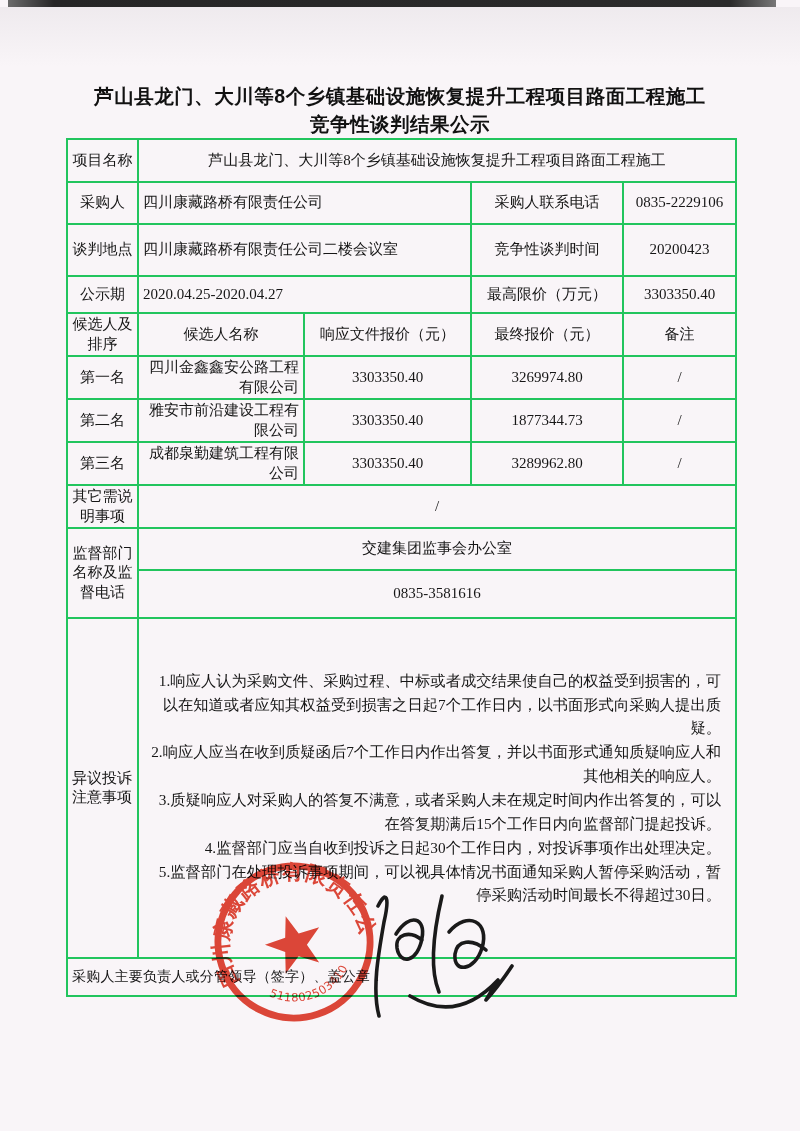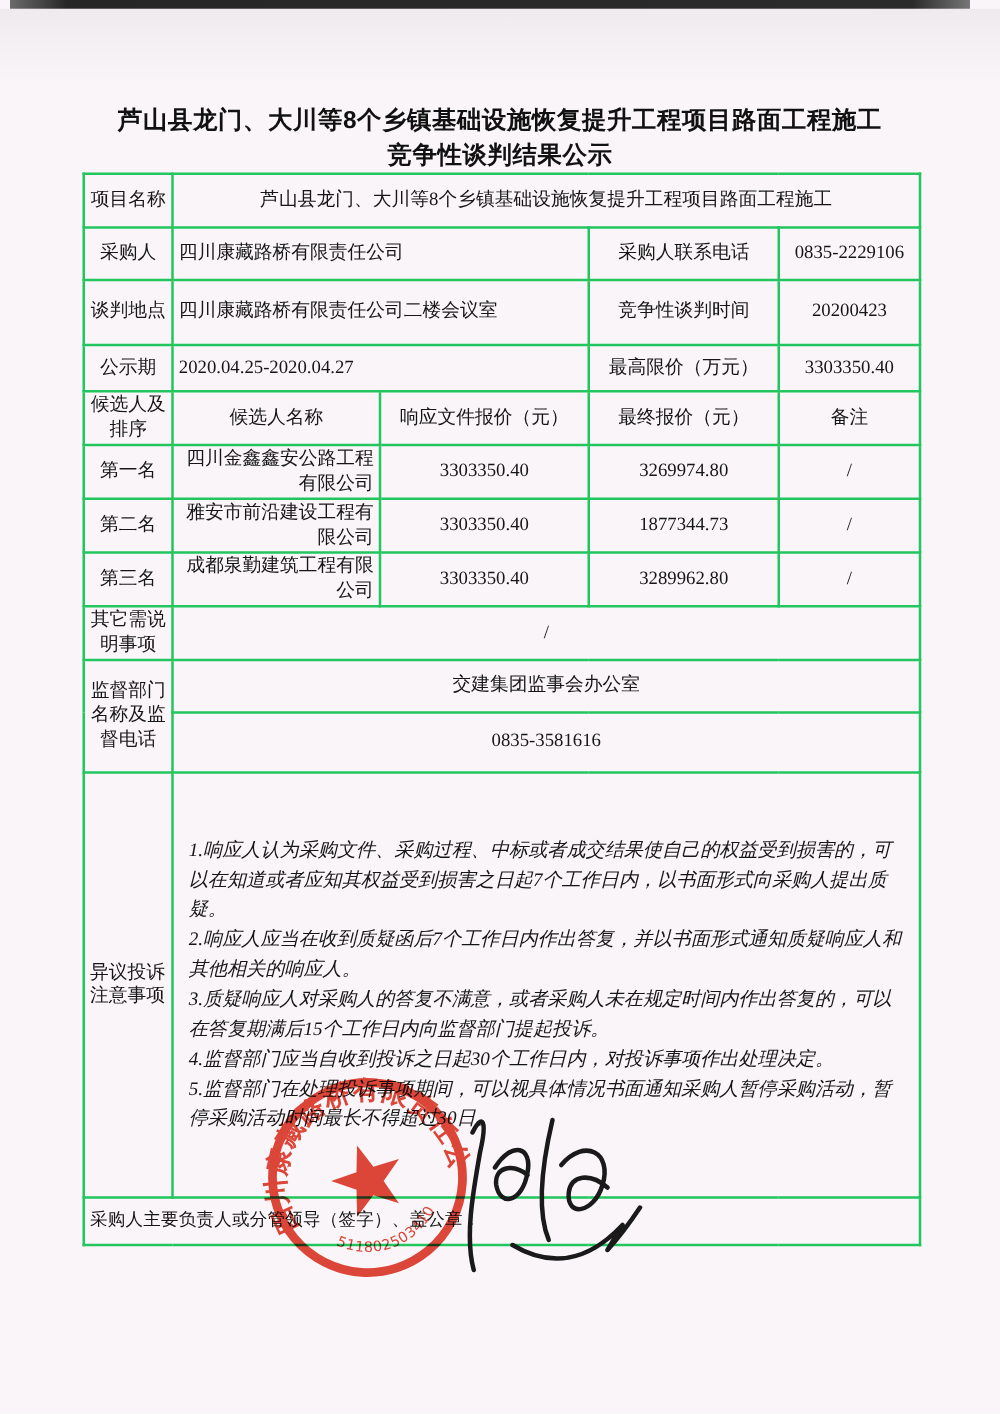--- a/index.html
+++ b/index.html
@@ -33,21 +33,21 @@
     border:2px solid #22c55e;
     padding:1px 4px;vertical-align:middle;
     overflow:hidden;line-height:1.3;
   }
   td.lbl{text-align:center;padding:1px 3px;}
   td.cen{text-align:center;}
   td.left{text-align:left;padding-left:8px;}
   td.name{text-align:right;padding-left:6px;line-height:1.3;font-family:Liberation Serif, serif;}
   td.obj-label{text-align:left;}
   .obj-text{
-    padding:0 10px 0 8px;font-size:15.3px;line-height:1.56;text-align:left;font-style:italic;
+    padding:0 10px 0 8px;font-size:15.3px;line-height:1.56;text-align:right;
   }
   .obj-text div{margin:0;}
   td.sig{
     text-align:left;padding-left:6px;font-size:14px;letter-spacing:.2px;
   }
   .stamp{
     position:absolute;left:210px;top:858px;width:168px;height:168px;
     transform:rotate(-18deg);opacity:.88;mix-blend-mode:multiply;
     pointer-events:none;
   }

